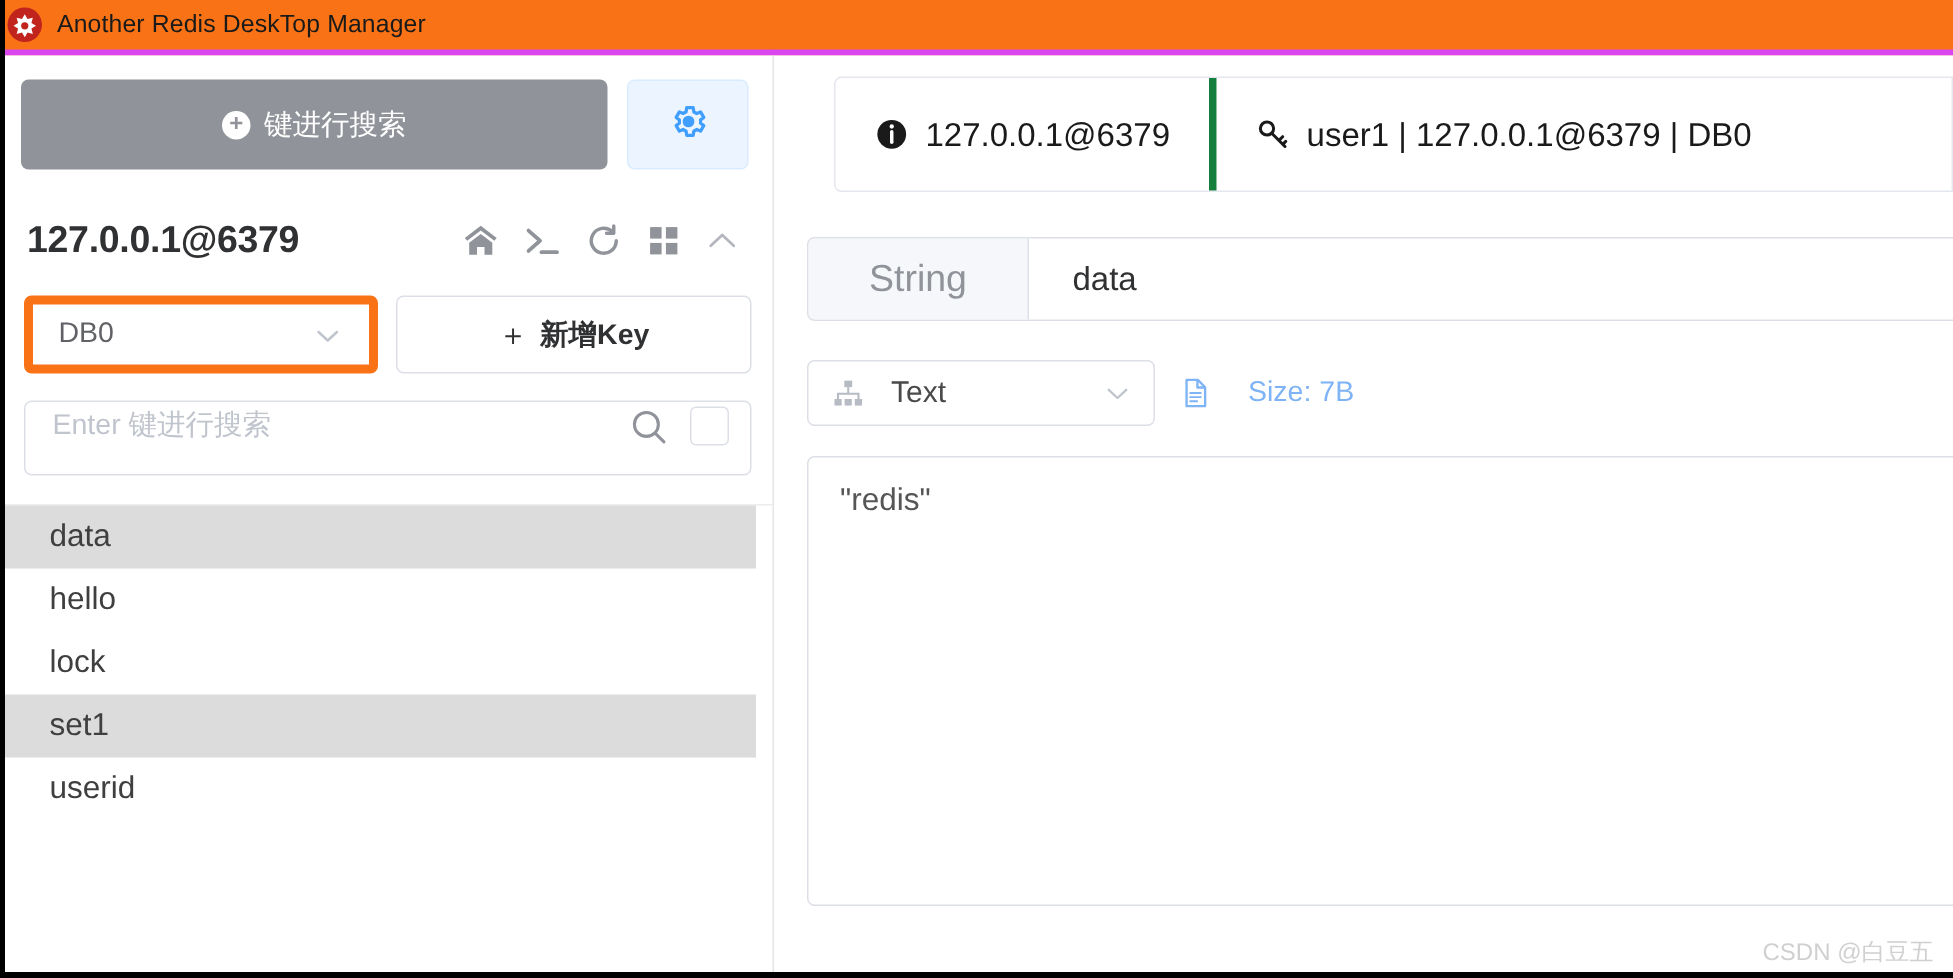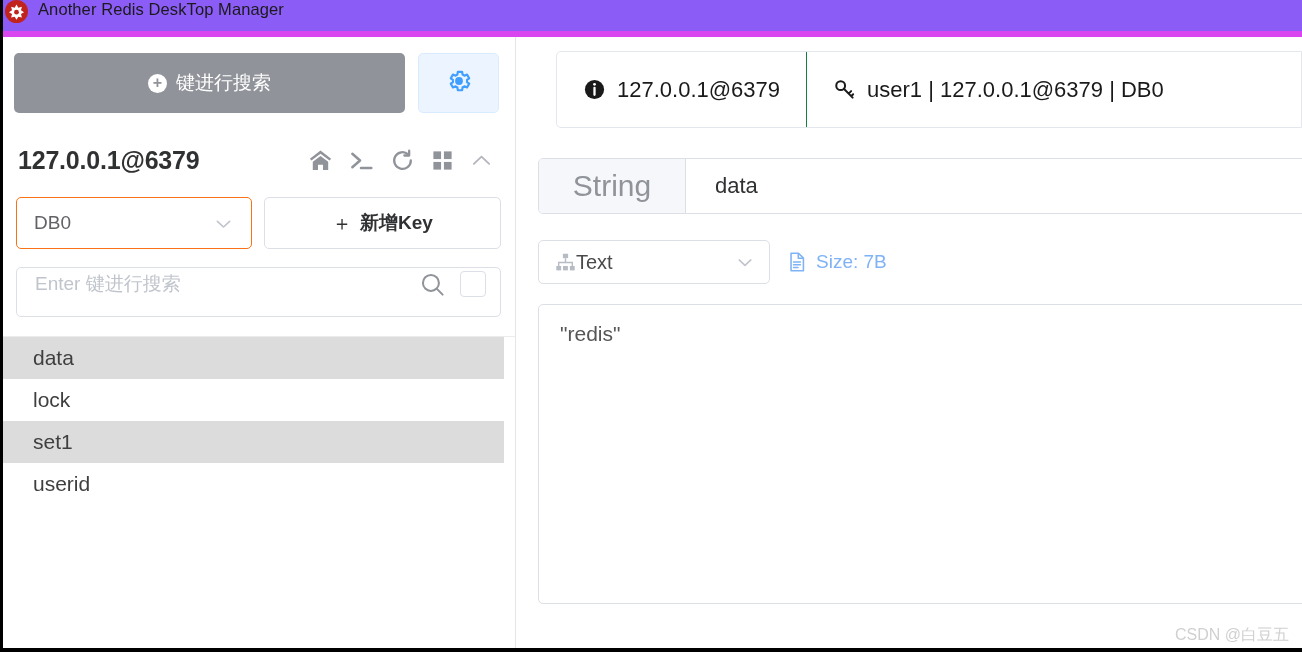--- a/index.html
+++ b/index.html
@@ -8,24 +8,24 @@
     width: 1302px;
     height: 652px;
     overflow: hidden;
     background: #ffffff;
     font-family: "Liberation Sans", "DejaVu Sans", sans-serif;
   }
 
   
   #titlebar {
     height: 37px;
-    background: #8b5cf6;
-    border-bottom: 6px solid #d946ef;
-    display: flex;
-    align-items: flex-start;
+    background: #f97316;
+    border-bottom: 4px solid #d946ef;
+    display: flex;
+    align-items: center;
     padding-left: 5px;
     position: relative;
   }
   #app-logo {
     width: 23px; height: 23px;
     border-radius: 50%;
     background: #c1231d;
     display: flex; align-items: center; justify-content: center;
     flex: 0 0 auto;
   }
@@ -122,21 +122,21 @@
 
   
   #db-row {
     display: flex;
     gap: 12px;
     padding: 22px 14px 0 16px;
   }
   #db-select {
     width: 236px;
     height: 52px;
-    border: 1px solid #f97316;
+    border: 6px solid #f97316;
     border-radius: 5px;
     display: flex;
     align-items: center;
     padding: 0 17px;
     background: #ffffff;
     cursor: pointer;
   }
   #db-select .dbtext {
     font-size: 19px;
     color: #606266;
@@ -230,21 +230,21 @@
   .tab {
     display: flex;
     align-items: center;
     gap: 11px;
     padding: 0 26px;
     font-size: 22px;
     color: #1a1a1a;
     cursor: pointer;
     white-space: nowrap;
   }
-  .tab + .tab { border-left: 1px solid #15803d; }
+  .tab + .tab { border-left: 5px solid #15803d; }
   .tab .ticon { display: flex; align-items: center; }
 
   
   #key-header {
     display: flex;
     margin: 30px 0 0 22px;
     height: 56px;
     border: 1px solid #dcdfe6;
     border-radius: 5px;
     width: 1300px;
@@ -252,21 +252,21 @@
     background: #ffffff;
   }
   #key-type {
     width: 147px;
     flex: 0 0 147px;
     background: #f5f7fa;
     border-right: 1px solid #dcdfe6;
     display: flex;
     align-items: center;
     justify-content: center;
-    font-size: 30px;
+    font-size: 25px;
     color: #909399;
   }
   #key-name {
     flex: 1 1 auto;
     display: flex;
     align-items: center;
     padding-left: 29px;
     font-size: 22px;
     color: #303133;
     border: none;
@@ -287,26 +287,26 @@
     height: 44px;
     border: 1px solid #dcdfe6;
     border-radius: 5px;
     display: flex;
     align-items: center;
     padding: 0 14px 0 16px;
     cursor: pointer;
     background: #ffffff;
   }
   #format-select .fico { color: #b6bbc4; display:flex; }
-  #format-select .ftxt { font-size: 20px; color: #4a4a4a; margin-left: 0; }
+  #format-select .ftxt { font-size: 20px; color: #4a4a4a; margin-left: 18px; }
   #format-select .chev { margin-left: auto; color: #c0c4cc; display:flex; }
   #size-info {
     display: flex;
     align-items: center;
-    gap: 8px;
+    gap: 24px;
     color: #7eb3f5;
     font-size: 19px;
   }
   #size-info .sico { display: flex; }
 
   
   #value-area {
     margin: 20px 0 0 22px;
     border: 1px solid #dcdfe6;
     border-radius: 5px;
@@ -434,20 +434,23 @@
         </svg>
       </span>
       <span id="search-check"></span>
     </div>
 
     <div id="key-list">
         <div class="key-item sel">
           <span>data</span>
         </div>
         <div class="key-item">
+          <span>hello</span>
+        </div>
+        <div class="key-item">
           <span>lock</span>
         </div>
         <div class="key-item sel">
           <span>set1</span>
         </div>
         <div class="key-item">
           <span>userid</span>
         </div>
       </div>
   </div>

